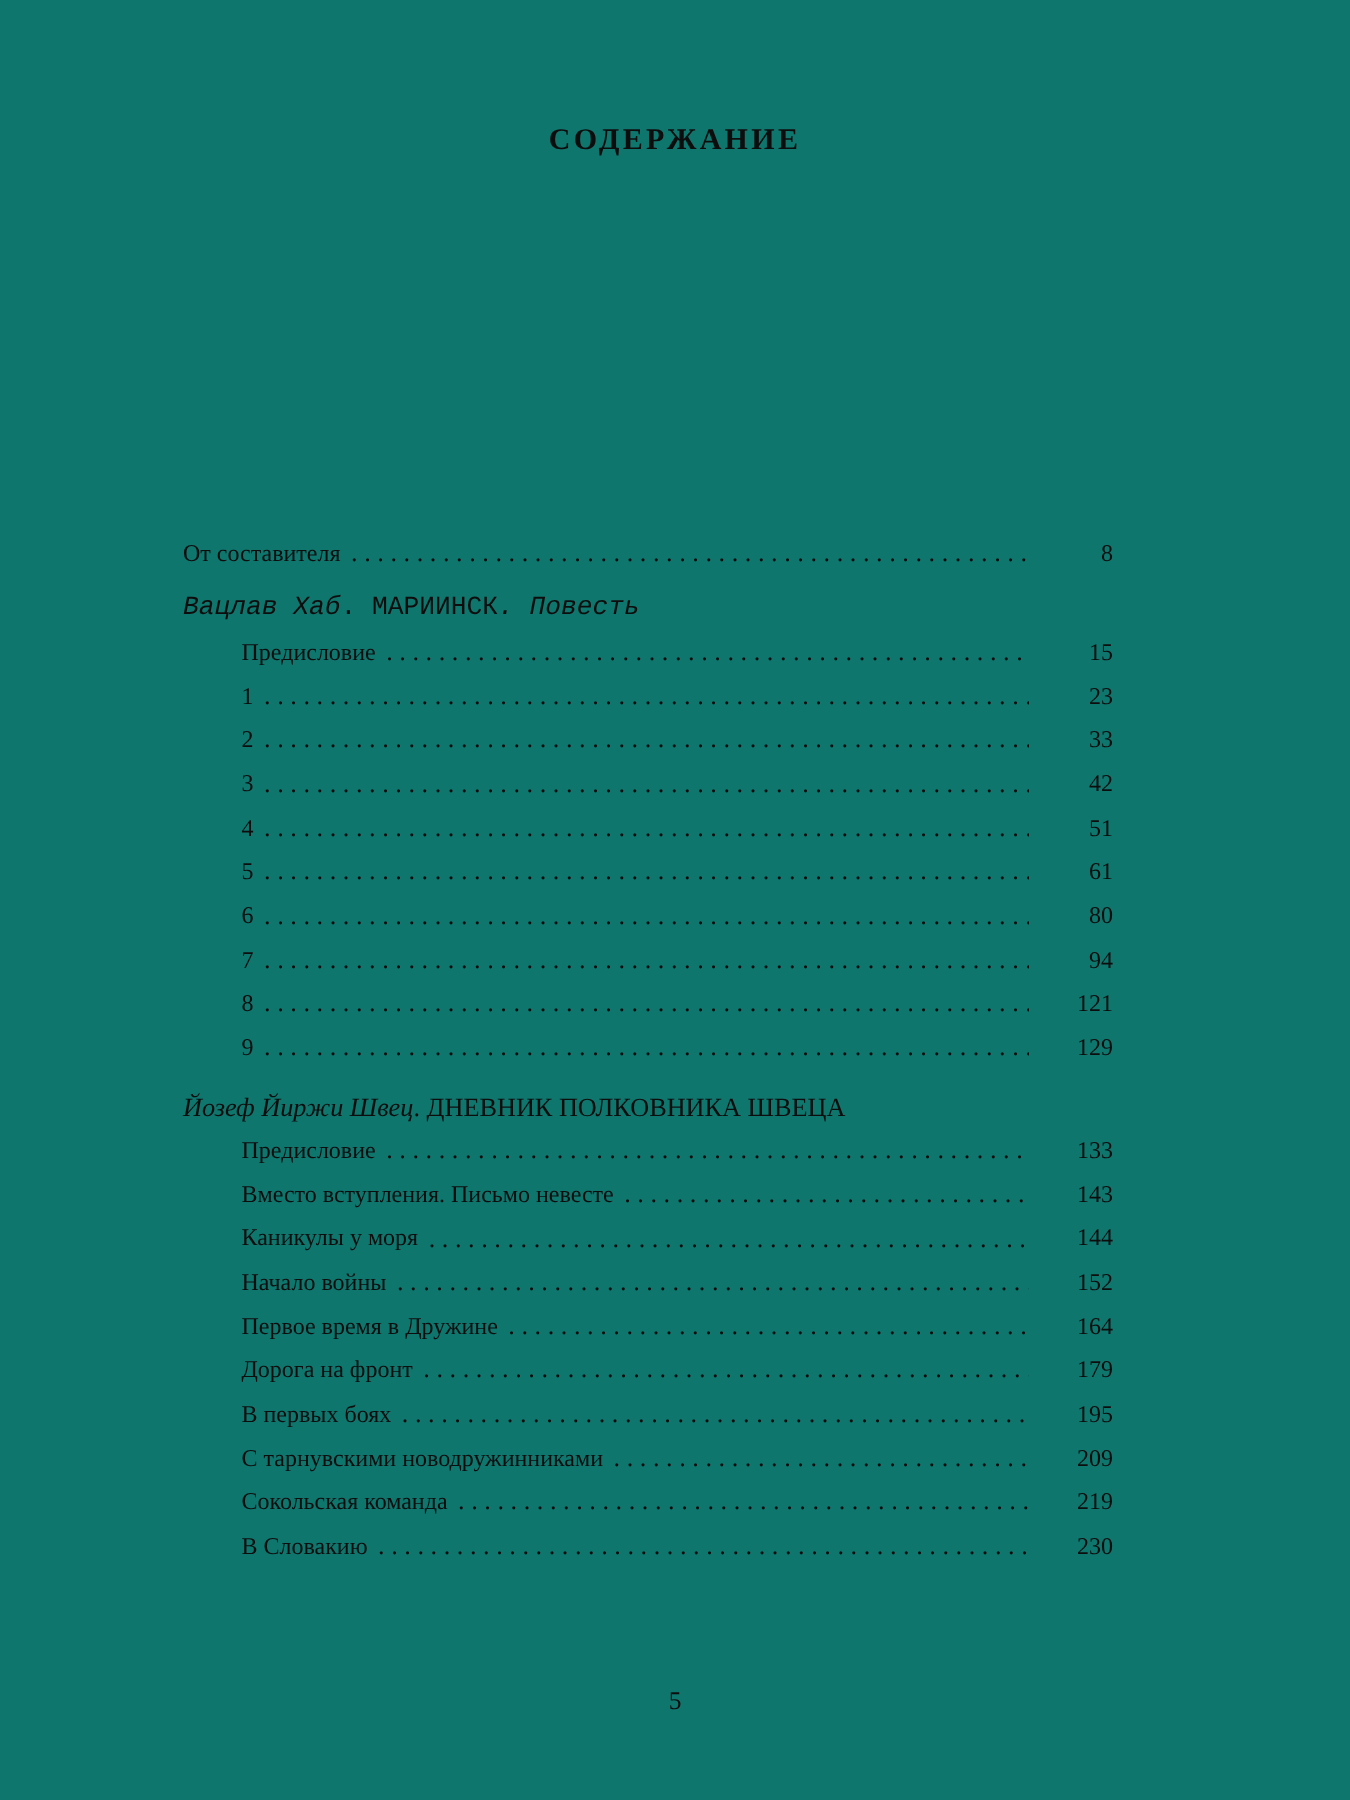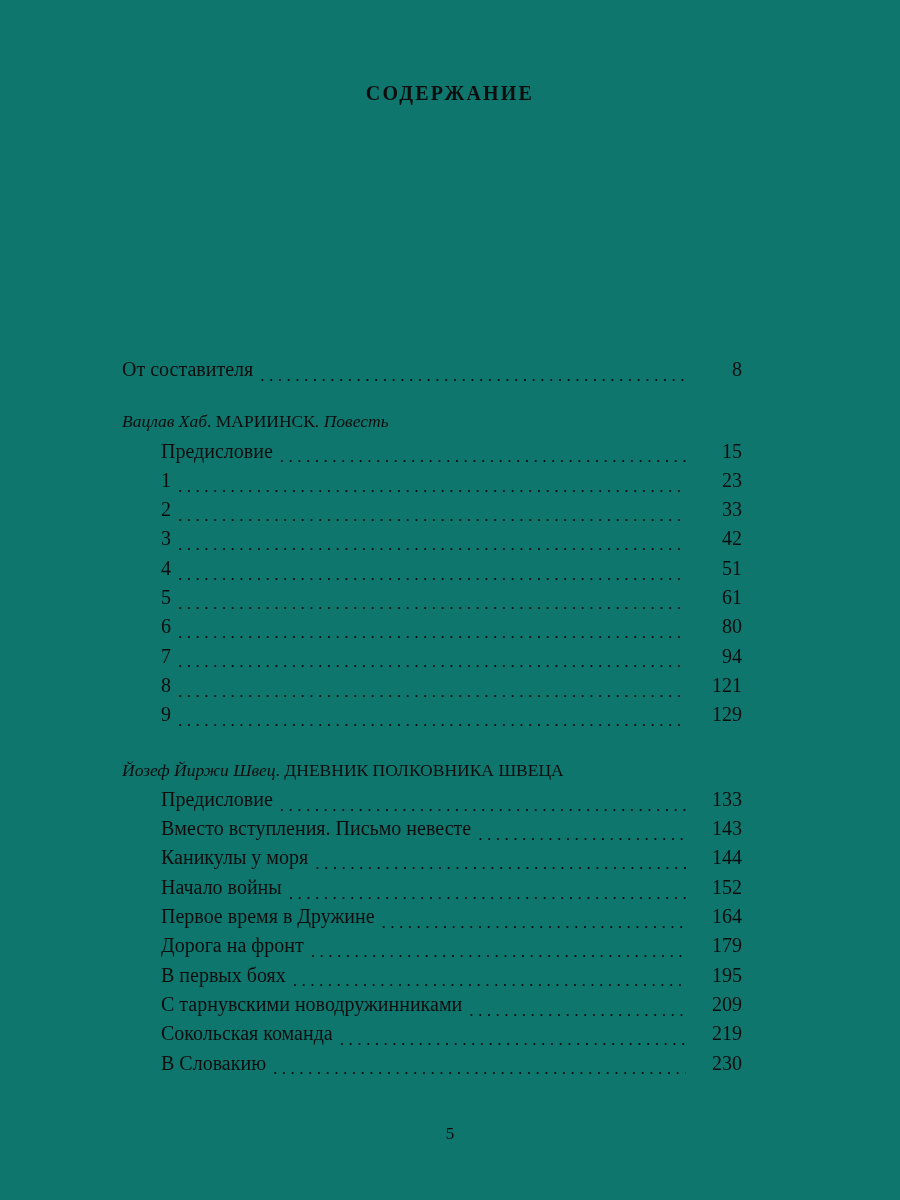--- a/index.html
+++ b/index.html
@@ -31,22 +31,22 @@
 
   .toc {
     position: absolute;
     top: 355px;
     left: 122px;
     width: 620px;
   }
 
   .toc-entry {
     display: flex;
-    align-items: flex-end;
-    font-size: 20px;
+    align-items: center;
+    font-size: 16px;
     line-height: 29.3px;
     white-space: nowrap;
   }
 
   .toc-entry .label {
     flex: 0 0 auto;
     padding-right: 5px;
   }
 
   .toc-entry .leader {
@@ -88,24 +88,25 @@
     font-style: italic;
   }
   .section-title .work {
     font-style: normal;
   }
   .section-title .work-italic {
     font-style: italic;
   }
 
   .gap-before {
-    margin-top: 23px;
+    margin-top: 7px;
+    font-family: Liberation Mono, monospace;
   }
   .gap-before-lg {
-    margin-top: 26px;
+    margin-top: 10px;
   }
 
   .folio {
     position: absolute;
     bottom: 56px;
     left: 0;
     width: 900px;
     text-align: center;
     font-size: 17px;
   }

